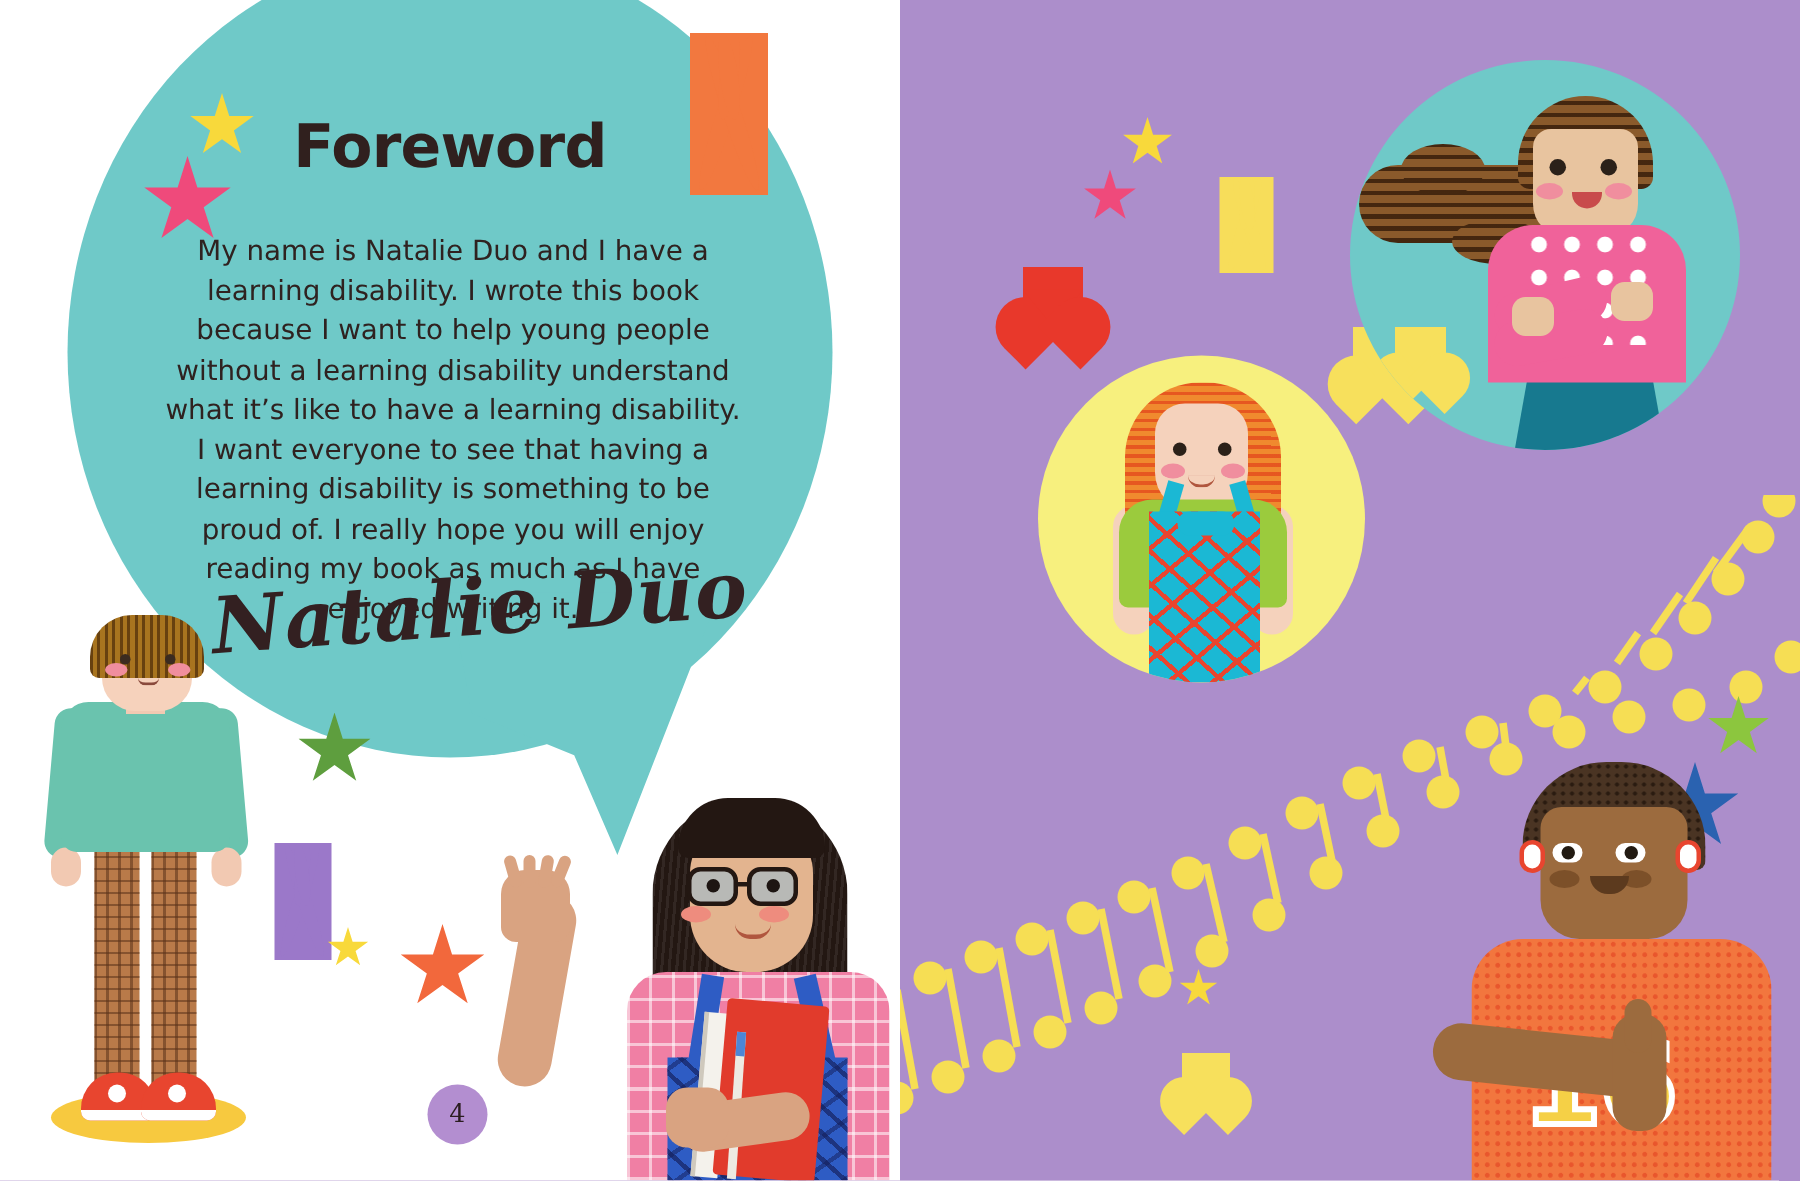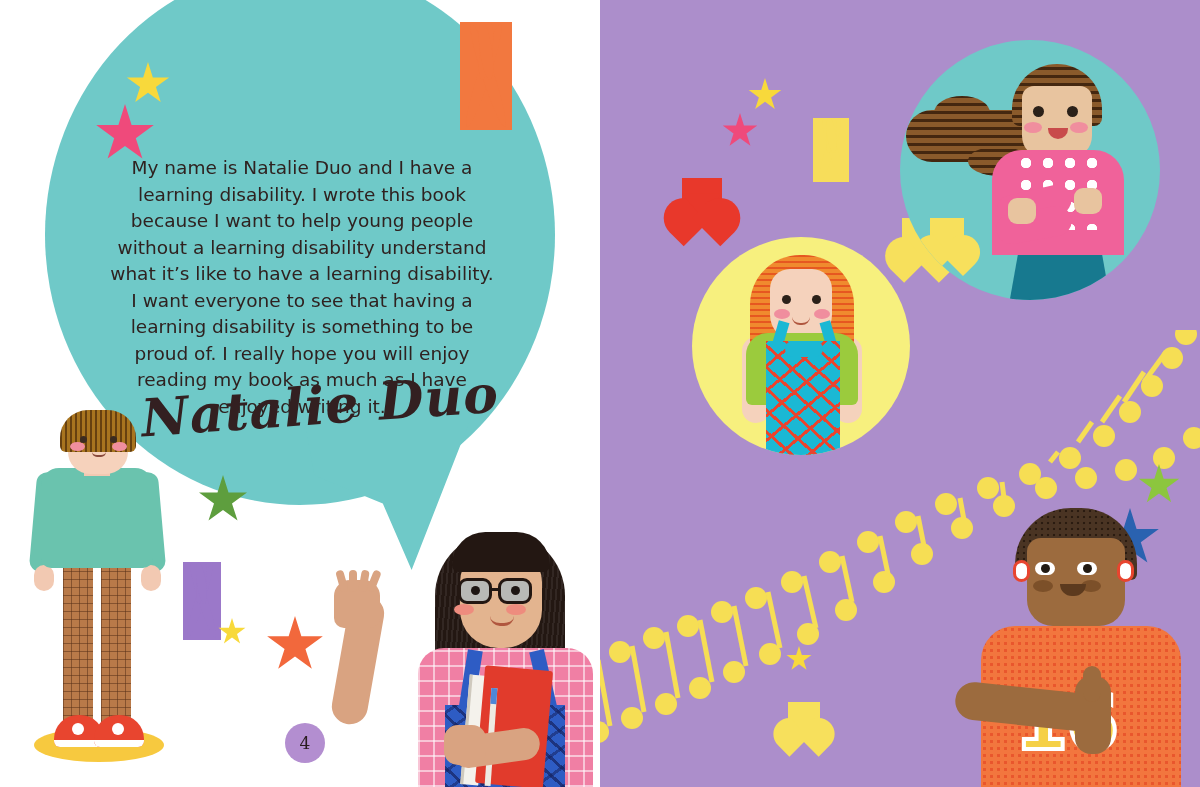--- a/index.html
+++ b/index.html
@@ -290,20 +290,21 @@
 </head>
 <body>
 
 <div class="spread">
 
   <div class="page-left">
 
     <div class="bubble-wrap">
       <div class="bubble-body"></div>
       <div class="bubble-tail"></div>
+      <div class="bubble-title">Foreword</div>
       <div class="bubble-text">My name is Natalie Duo and I have a learning disability. I wrote this book because I want to help young people without a learning disability understand what it’s like to have a learning disability. I want everyone to see that having a learning disability is something to be proud of. I really hope you will enjoy reading my book as much as I have enjoyed writing it.</div>
       <div class="bubble-sign">Natalie Duo</div>
     </div>
 
     <div class="star" style="left:126px;top:62px;width:44px;height:44px;background:#F8D93B;"></div>
     <div class="star" style="left:95px;top:104px;width:60px;height:60px;background:#EF4A7B;"></div>
     <div class="chromo" style="left:460px;top:22px;width:52px;height:108px;background:#F2783F;">
       <span class="a"></span>
         <span class="b"></span>
         <span class="c"></span>

